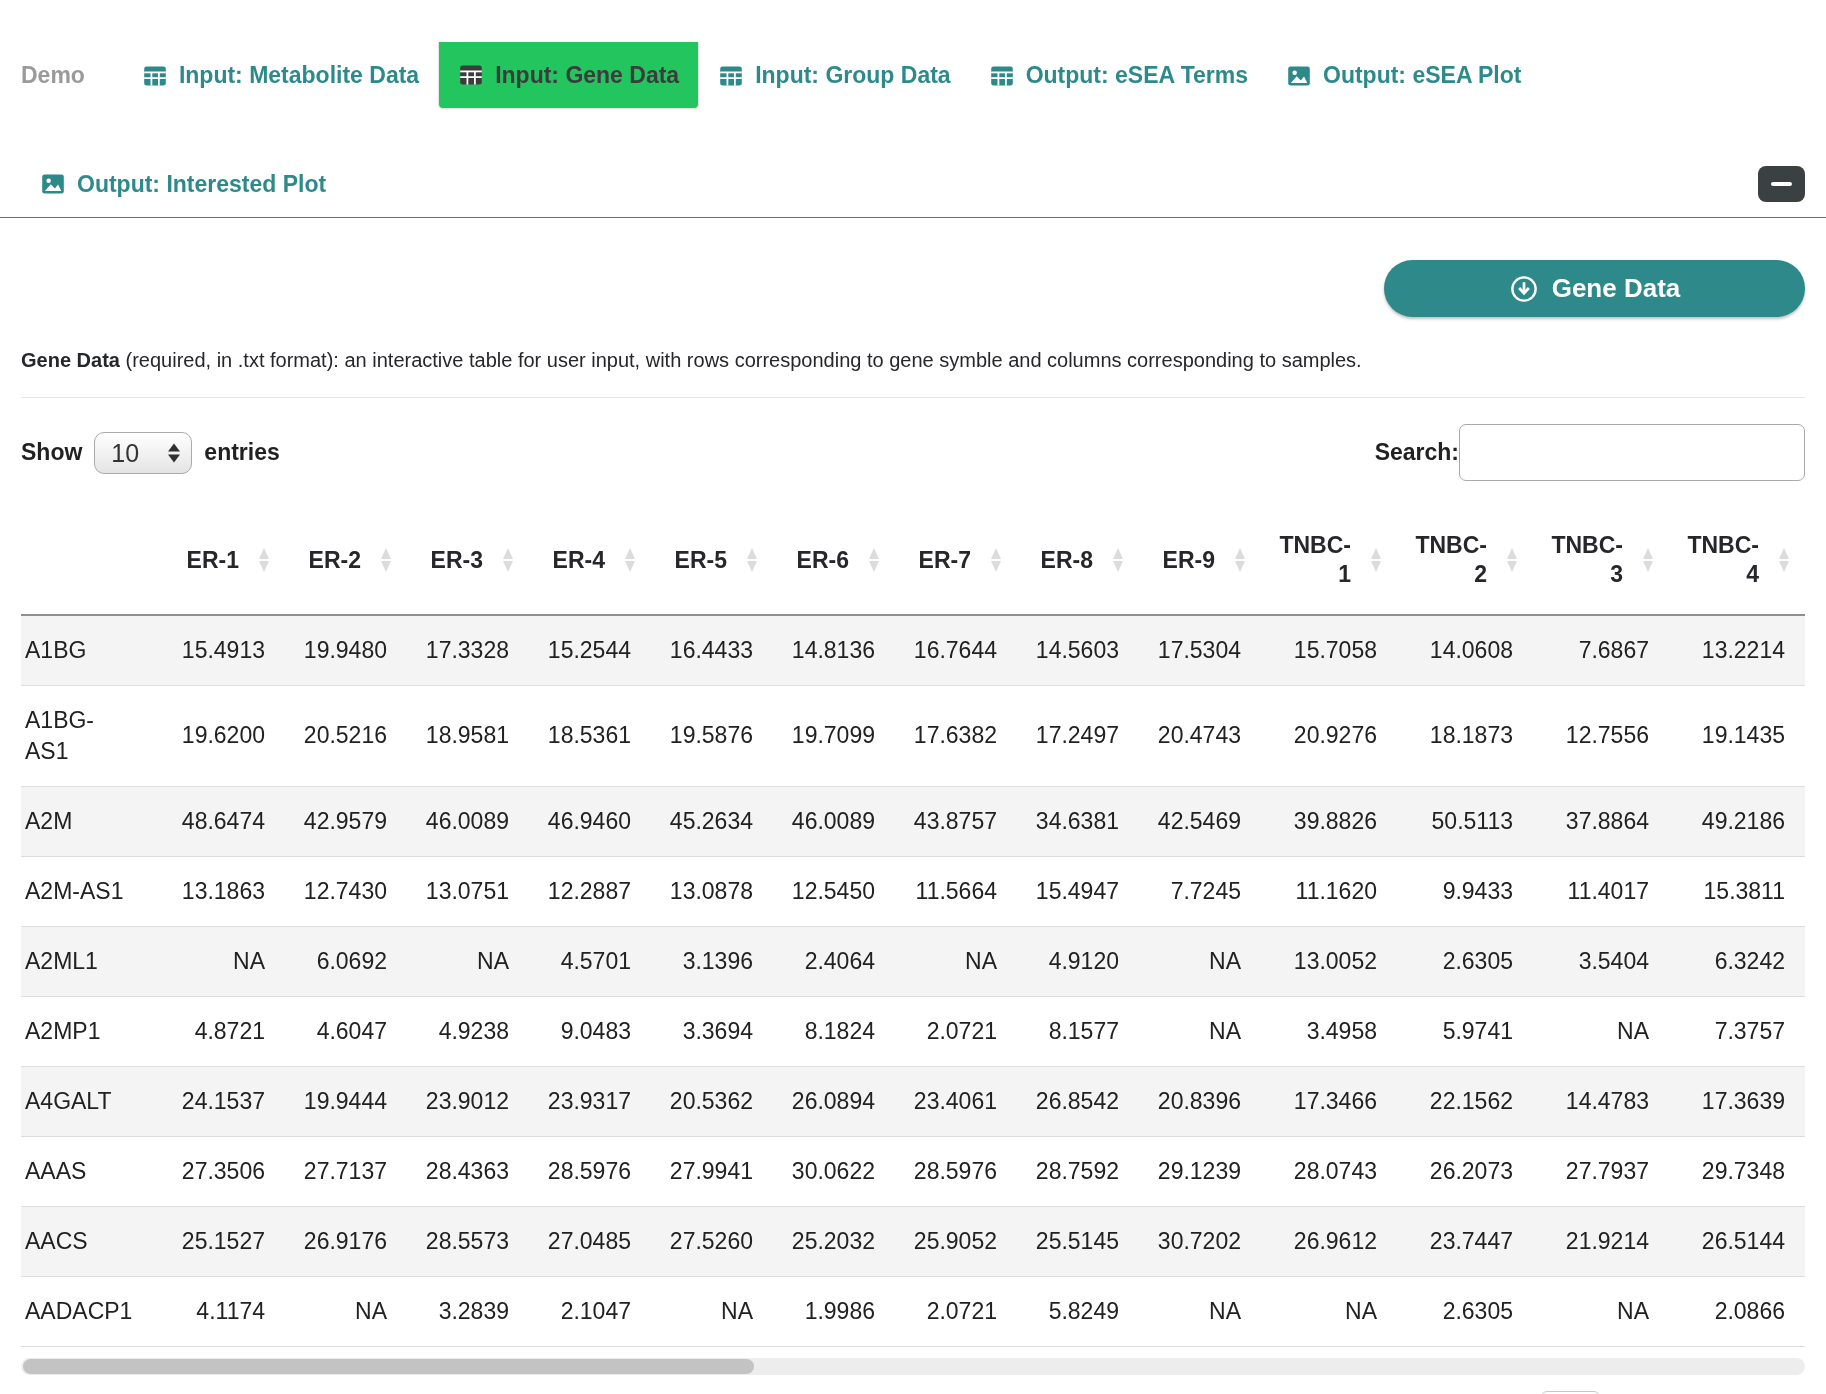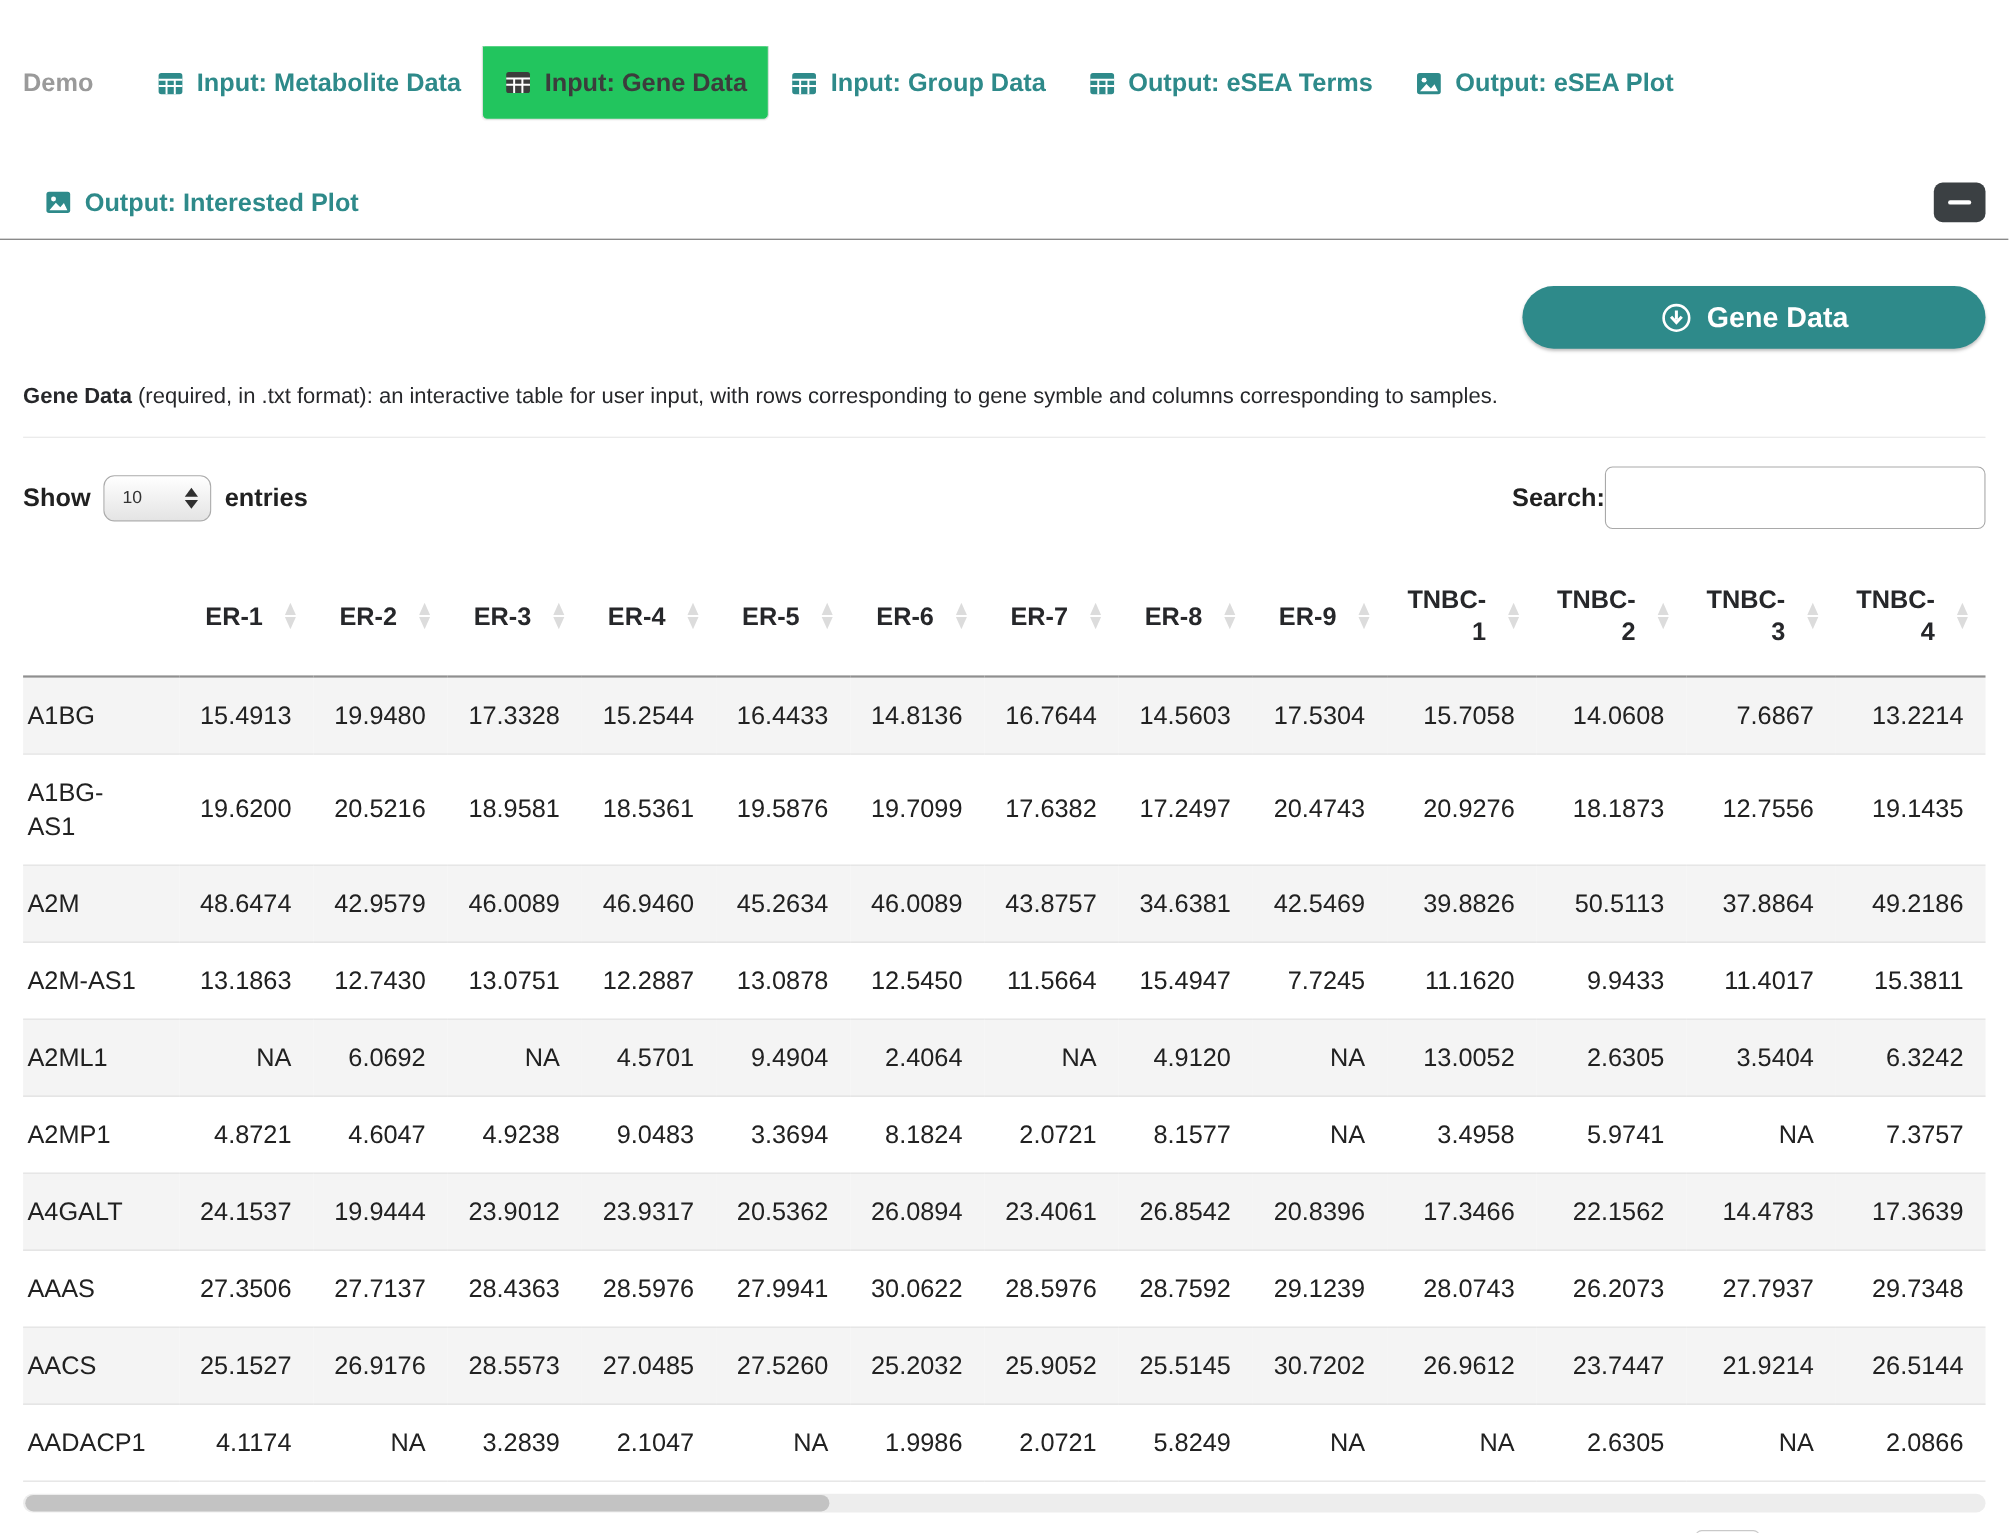--- a/index.html
+++ b/index.html
@@ -32,21 +32,21 @@
     display:flex; align-items:center; justify-content:center; gap:13px; cursor:pointer;
     box-shadow:0 2px 3px rgba(0,0,0,.25); }
   .description { margin-top:30px; font-size:20px; line-height:1.3; color:#26272a; }
   hr.divider { border:none; border-top:1px solid #e7e7e7; margin:24px 0 0; }
 
   .controls { margin-top:26px; display:flex; justify-content:space-between; align-items:center; }
   .show-wrap { display:flex; align-items:center; gap:12px; font-size:23px; font-weight:bold; }
   .select-wrap { position:relative; display:inline-block; }
   .select-wrap select { appearance:none; -webkit-appearance:none; width:98px; height:42px;
     border:1px solid #ababab; border-radius:10px; background:linear-gradient(#ffffff,#e4e4e4);
-    font-family:inherit; font-size:16px; color:#333; padding:0 34px 0 16px; cursor:pointer; }
+    font-family:inherit; font-size:25px; color:#333; padding:0 34px 0 16px; cursor:pointer; }
   .sel-arrows { position:absolute; right:12px; top:50%; transform:translateY(-50%);
     display:flex; flex-direction:column; gap:3px; pointer-events:none; }
   .sel-arrows .a-up { width:0; height:0; border-left:6px solid transparent;
     border-right:6px solid transparent; border-bottom:8px solid #2f2f2f; }
   .sel-arrows .a-dn { width:0; height:0; border-left:6px solid transparent;
     border-right:6px solid transparent; border-top:8px solid #2f2f2f; }
   .search-wrap { display:flex; align-items:center; gap:0; font-size:23px; font-weight:bold; }
   .search-wrap input { width:346px; height:57px; border:1.5px solid #a9a9a9; border-radius:7px;
     font-family:inherit; font-size:22px; padding:0 14px; color:#333; background:#fff; }
 
@@ -343,21 +343,21 @@
           <td>9.9433</td>
           <td>11.4017</td>
           <td>15.3811</td>
         </tr>
         <tr>
           <th class="row-gene"><span class="gene-text">A2ML1</span></th>
           <td>NA</td>
           <td>6.0692</td>
           <td>NA</td>
           <td>4.5701</td>
-          <td>9.4904</td>
+          <td>3.1396</td>
           <td>2.4064</td>
           <td>NA</td>
           <td>4.9120</td>
           <td>NA</td>
           <td>13.0052</td>
           <td>2.6305</td>
           <td>3.5404</td>
           <td>6.3242</td>
         </tr>
         <tr>

